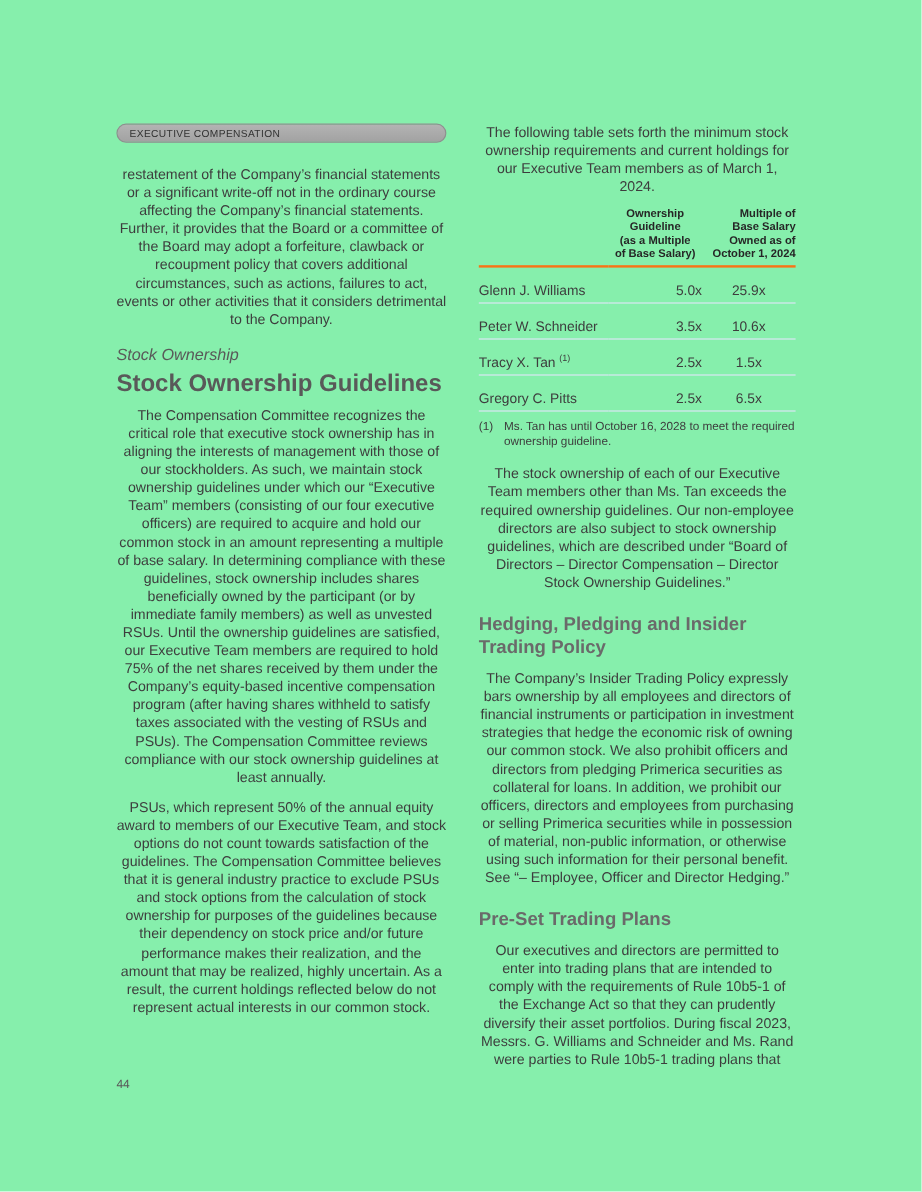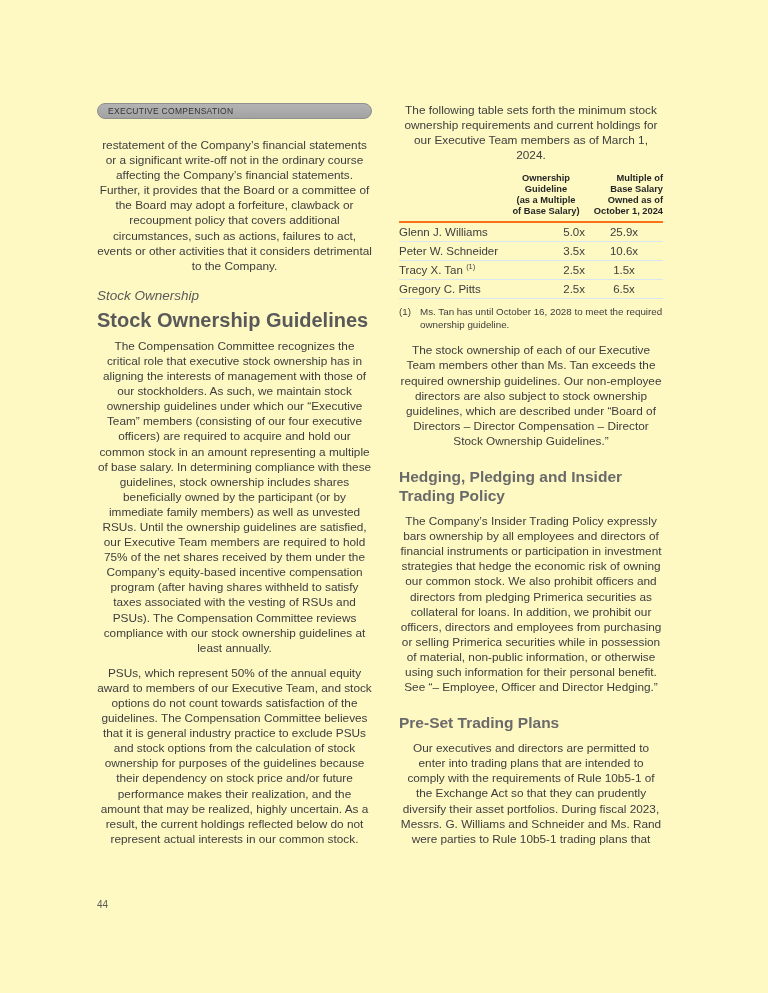--- a/index.html
+++ b/index.html
@@ -6,21 +6,21 @@
   html, body { background: #ffffff; }
   body {
     font-family: "Liberation Sans", "DejaVu Sans", sans-serif;
     color: #3d3d3d;
     -webkit-font-smoothing: antialiased;
   }
   .page {
     position: relative;
     width: 768px;
     height: 993px;
-    background: #fef9c3;
+    background: #86efac;
     overflow: hidden;
   }
   .content {
     position: absolute;
     left: 97px;
     top: 103px;
     display: flex;
     gap: 27px;
   }
   .col-left  { width: 275px; }
@@ -89,21 +89,21 @@
     vertical-align: bottom;
     padding-bottom: 4px;
     border-bottom: 2px solid #f97316;
   }
   th.col-guideline { text-align: center; width: 78px; }
   th.col-owned     { text-align: right;  width: 78px; }
   th.col-name      { width: auto; }
   table.own-table td {
     font-size: 11.5px;
     color: #3d3d3d;
-    padding: 3px 0 3px 0;
+    padding: 14px 0 3px 0;
     border-bottom: 1px solid #d9e6f3;
     height: 15px;
     margin-top: 41px;
   }
   td.cell-name  { text-align: left; }
   td.cell-guideline { text-align: right; }
   td.cell-owned { text-align: center; padding-right: 6px; }
   td.cell-name sup {
     font-size: 7.5px;
     vertical-align: super;

